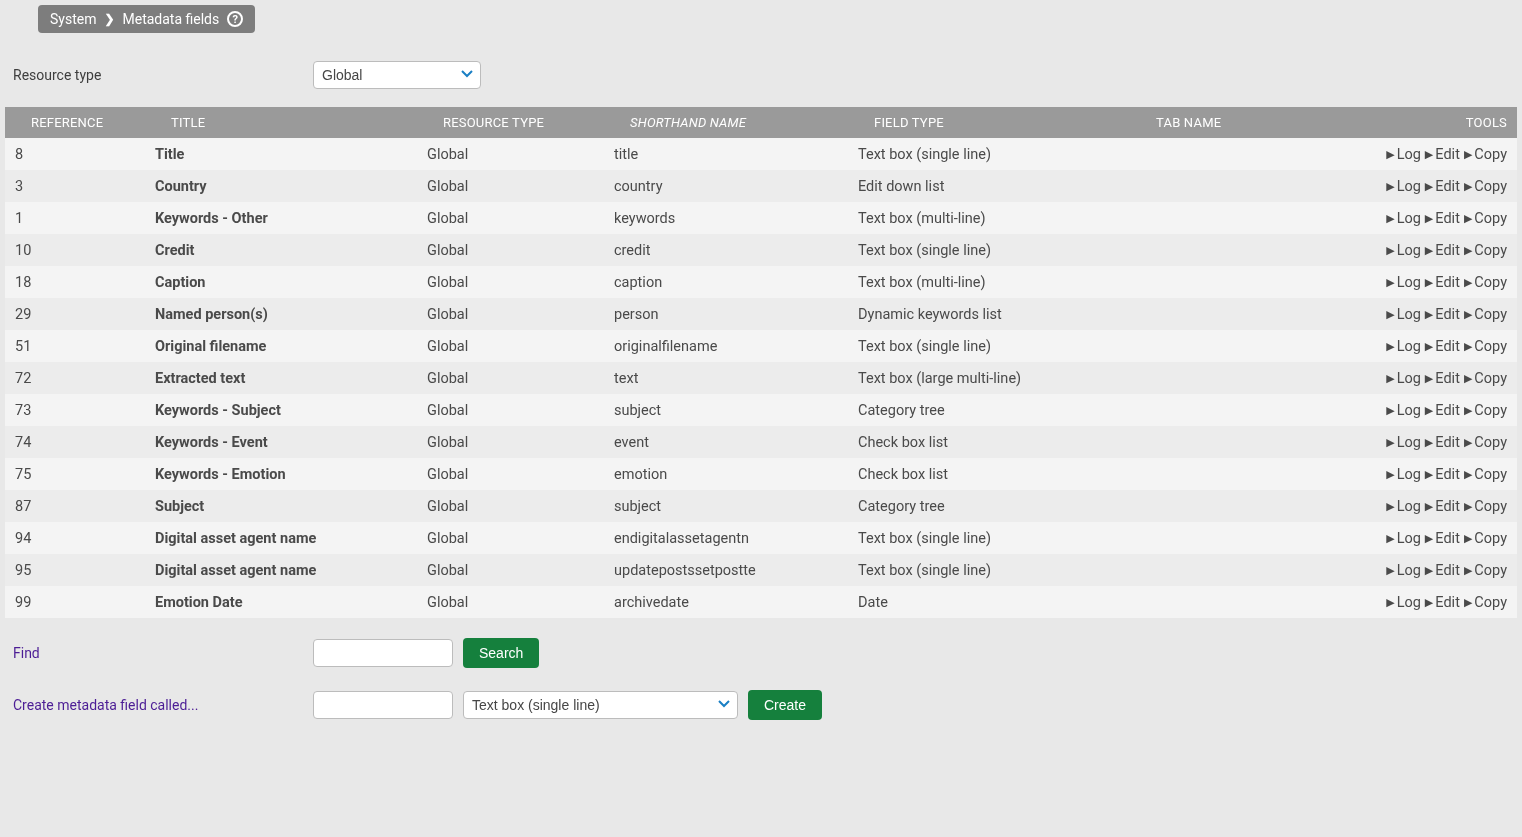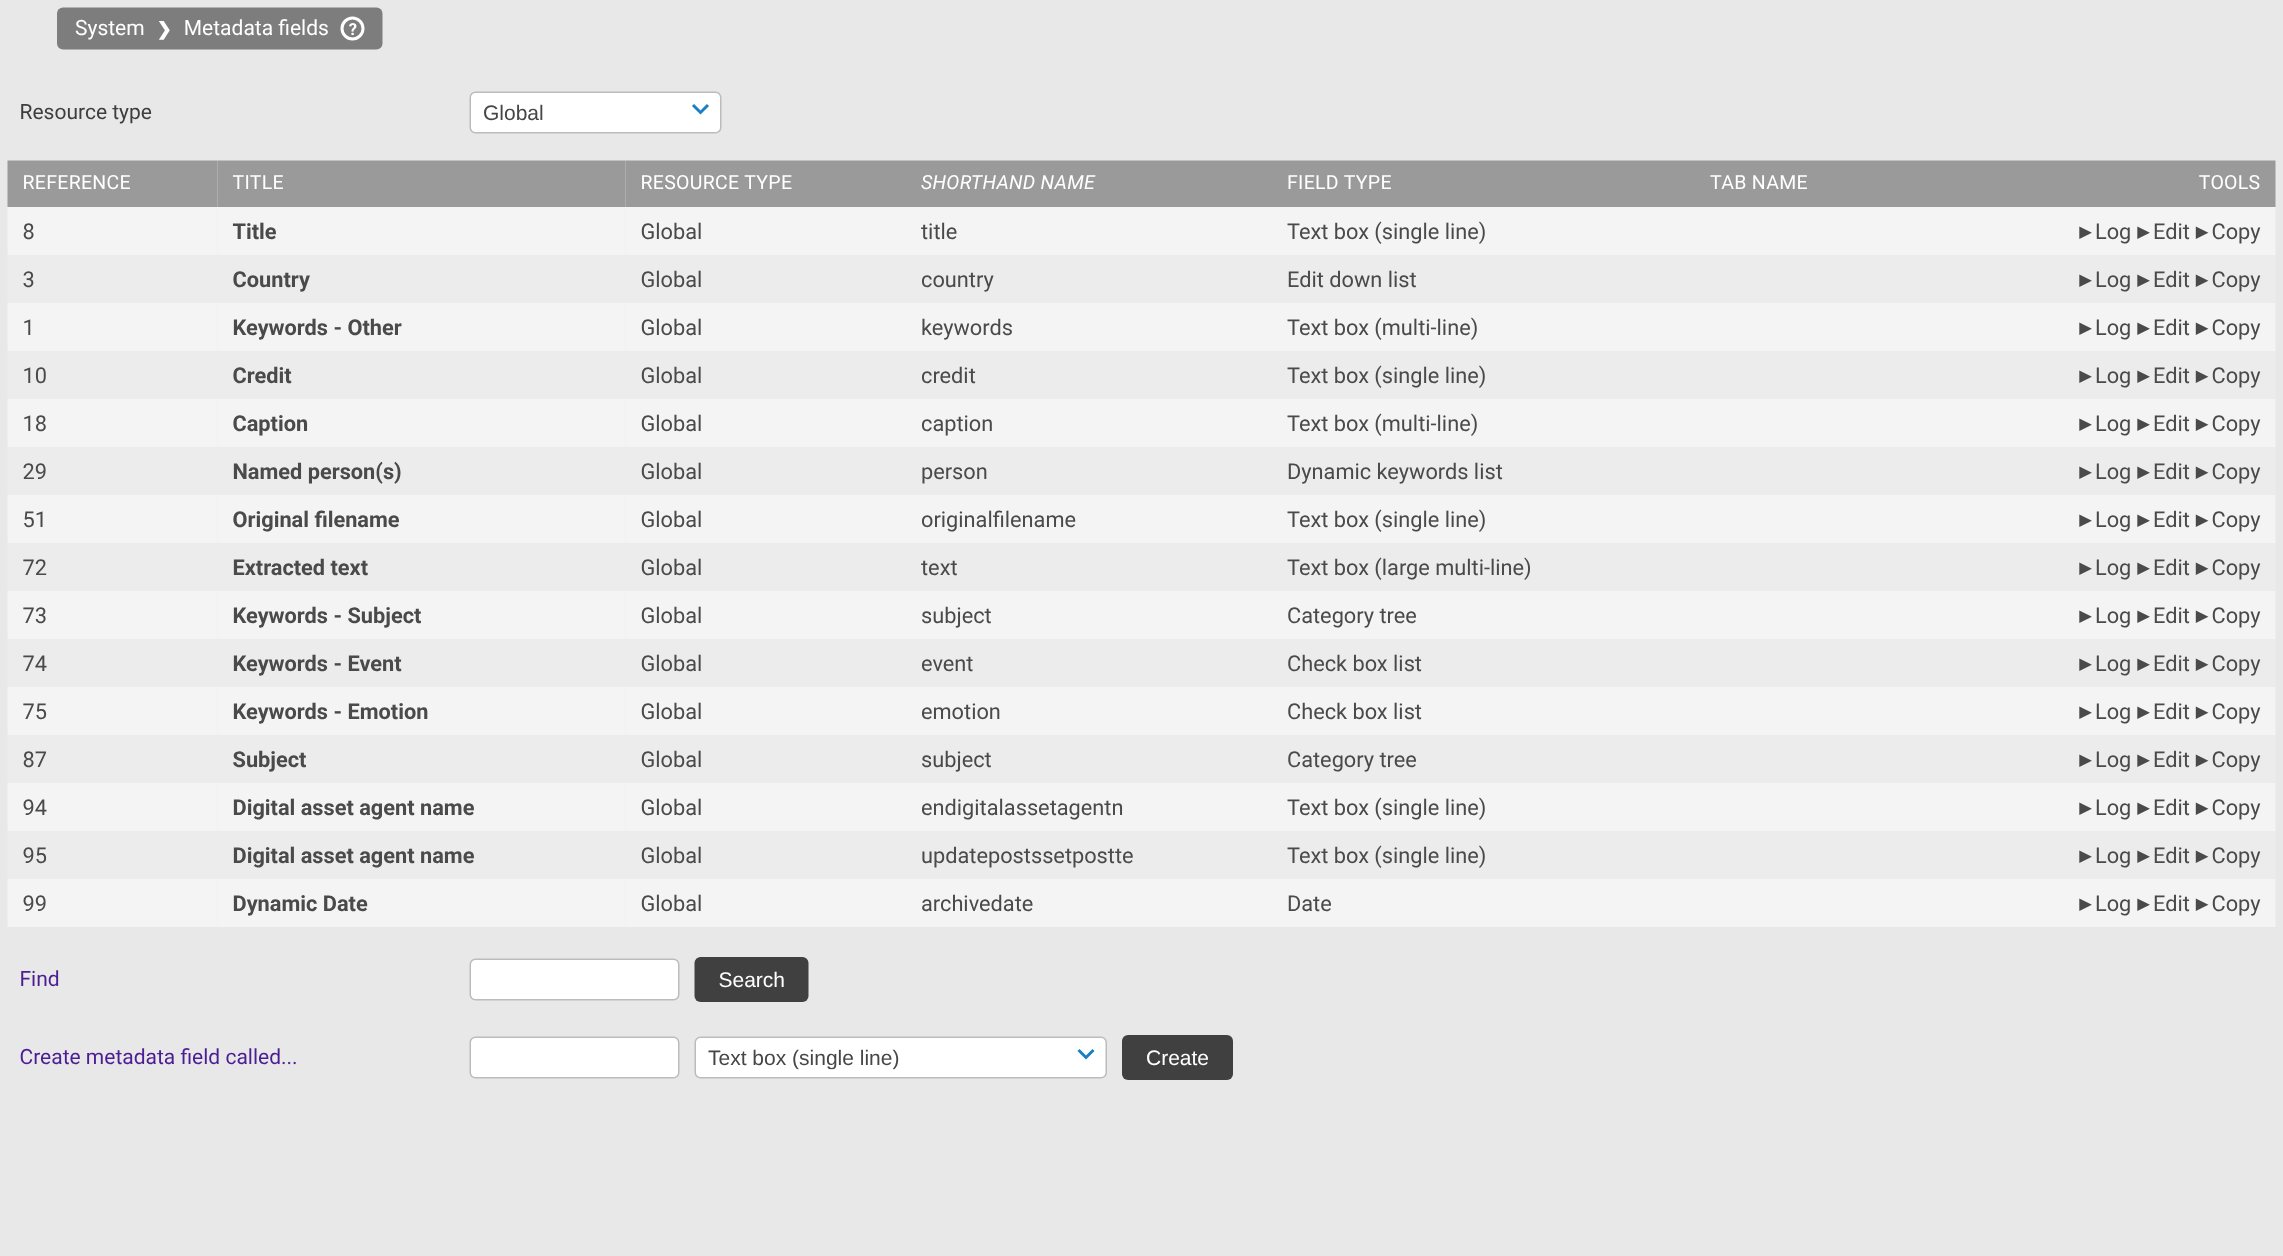--- a/index.html
+++ b/index.html
@@ -41,21 +41,21 @@
     appearance: none; cursor: pointer;
   }
   .select-chev {
     position: absolute; right: 8px; top: 50%; transform: translateY(-50%);
     pointer-events: none; color: #1a7fc4;
   }
   table { width: 100%; border-collapse: collapse; }
   thead tr { background: #9a9a9a; color: #fff; }
   thead th {
     text-align: left; font-weight: 400; font-size: 13px;
-    padding: 8px 10px; letter-spacing: 0.2px;
+    padding: 8px 26px; letter-spacing: 0.2px;
   }
   thead th.tools { text-align: right; padding-right: 10px; }
   tbody tr { background: #f4f4f4; }
   tbody tr:nth-child(even) { background: #ececec; }
   tbody td { padding: 7px 10px; vertical-align: middle; font-size: 14.5px; color: #4a4a4a; }
   td.title-cell { font-weight: 700; color: #4a4a4a; cursor: pointer; }
   td.tools-cell { text-align: right; white-space: nowrap; }
   .tool-link {
     display: inline-flex; align-items: center; gap: 2px;
     margin-left: 4px; color: #4a4a4a; cursor: pointer; font-size: 14.5px;
@@ -63,21 +63,21 @@
   .caret { font-size: 11px; line-height: 1; }
 
   .bottom-section { padding: 20px 8px 8px 8px; }
   .form-row { display: flex; align-items: center; margin-bottom: 22px; }
   .form-label { width: 300px; color: #4c1d95; }
   .text-input {
     width: 140px; padding: 5px 8px; border: 1px solid #bcbcbc;
     border-radius: 4px; background: #fff; font-size: 14px; margin-right: 10px;
   }
   .btn {
-    background: #404040; color: #fff; border: none; border-radius: 4px;
+    background: #15803d; color: #fff; border: none; border-radius: 4px;
     padding: 7px 16px; font-size: 14px; cursor: pointer;
   }
   .select-wide { width: 275px; margin-right: 10px; }
   .select-wide .select { width: 100%; }
 
   .col-ref { width: 140px; }
   .col-title { width: 272px; }
   .col-rtype { width: 187px; }
   .col-short { width: 244px; font-style: italic; }
   .col-ftype { width: 282px; margin-top: 32px; }
@@ -369,21 +369,21 @@
           </span><span class="tool-link">
             <span class="caret">▶</span> 
             <span>Edit</span>
           </span><span class="tool-link">
             <span class="caret">▶</span> 
             <span>Copy</span>
           </span></td>
       </tr>
       <tr>
         <td>99</td>
-        <td class="title-cell">Dynamic Date</td>
+        <td class="title-cell">Emotion Date</td>
         <td>Global</td>
         <td>archivedate</td>
         <td>Date</td>
         <td></td>
         <td class="tools-cell"><span class="tool-link">
             <span class="caret">▶</span> 
             <span>Log</span>
           </span><span class="tool-link">
             <span class="caret">▶</span> 
             <span>Edit</span>

